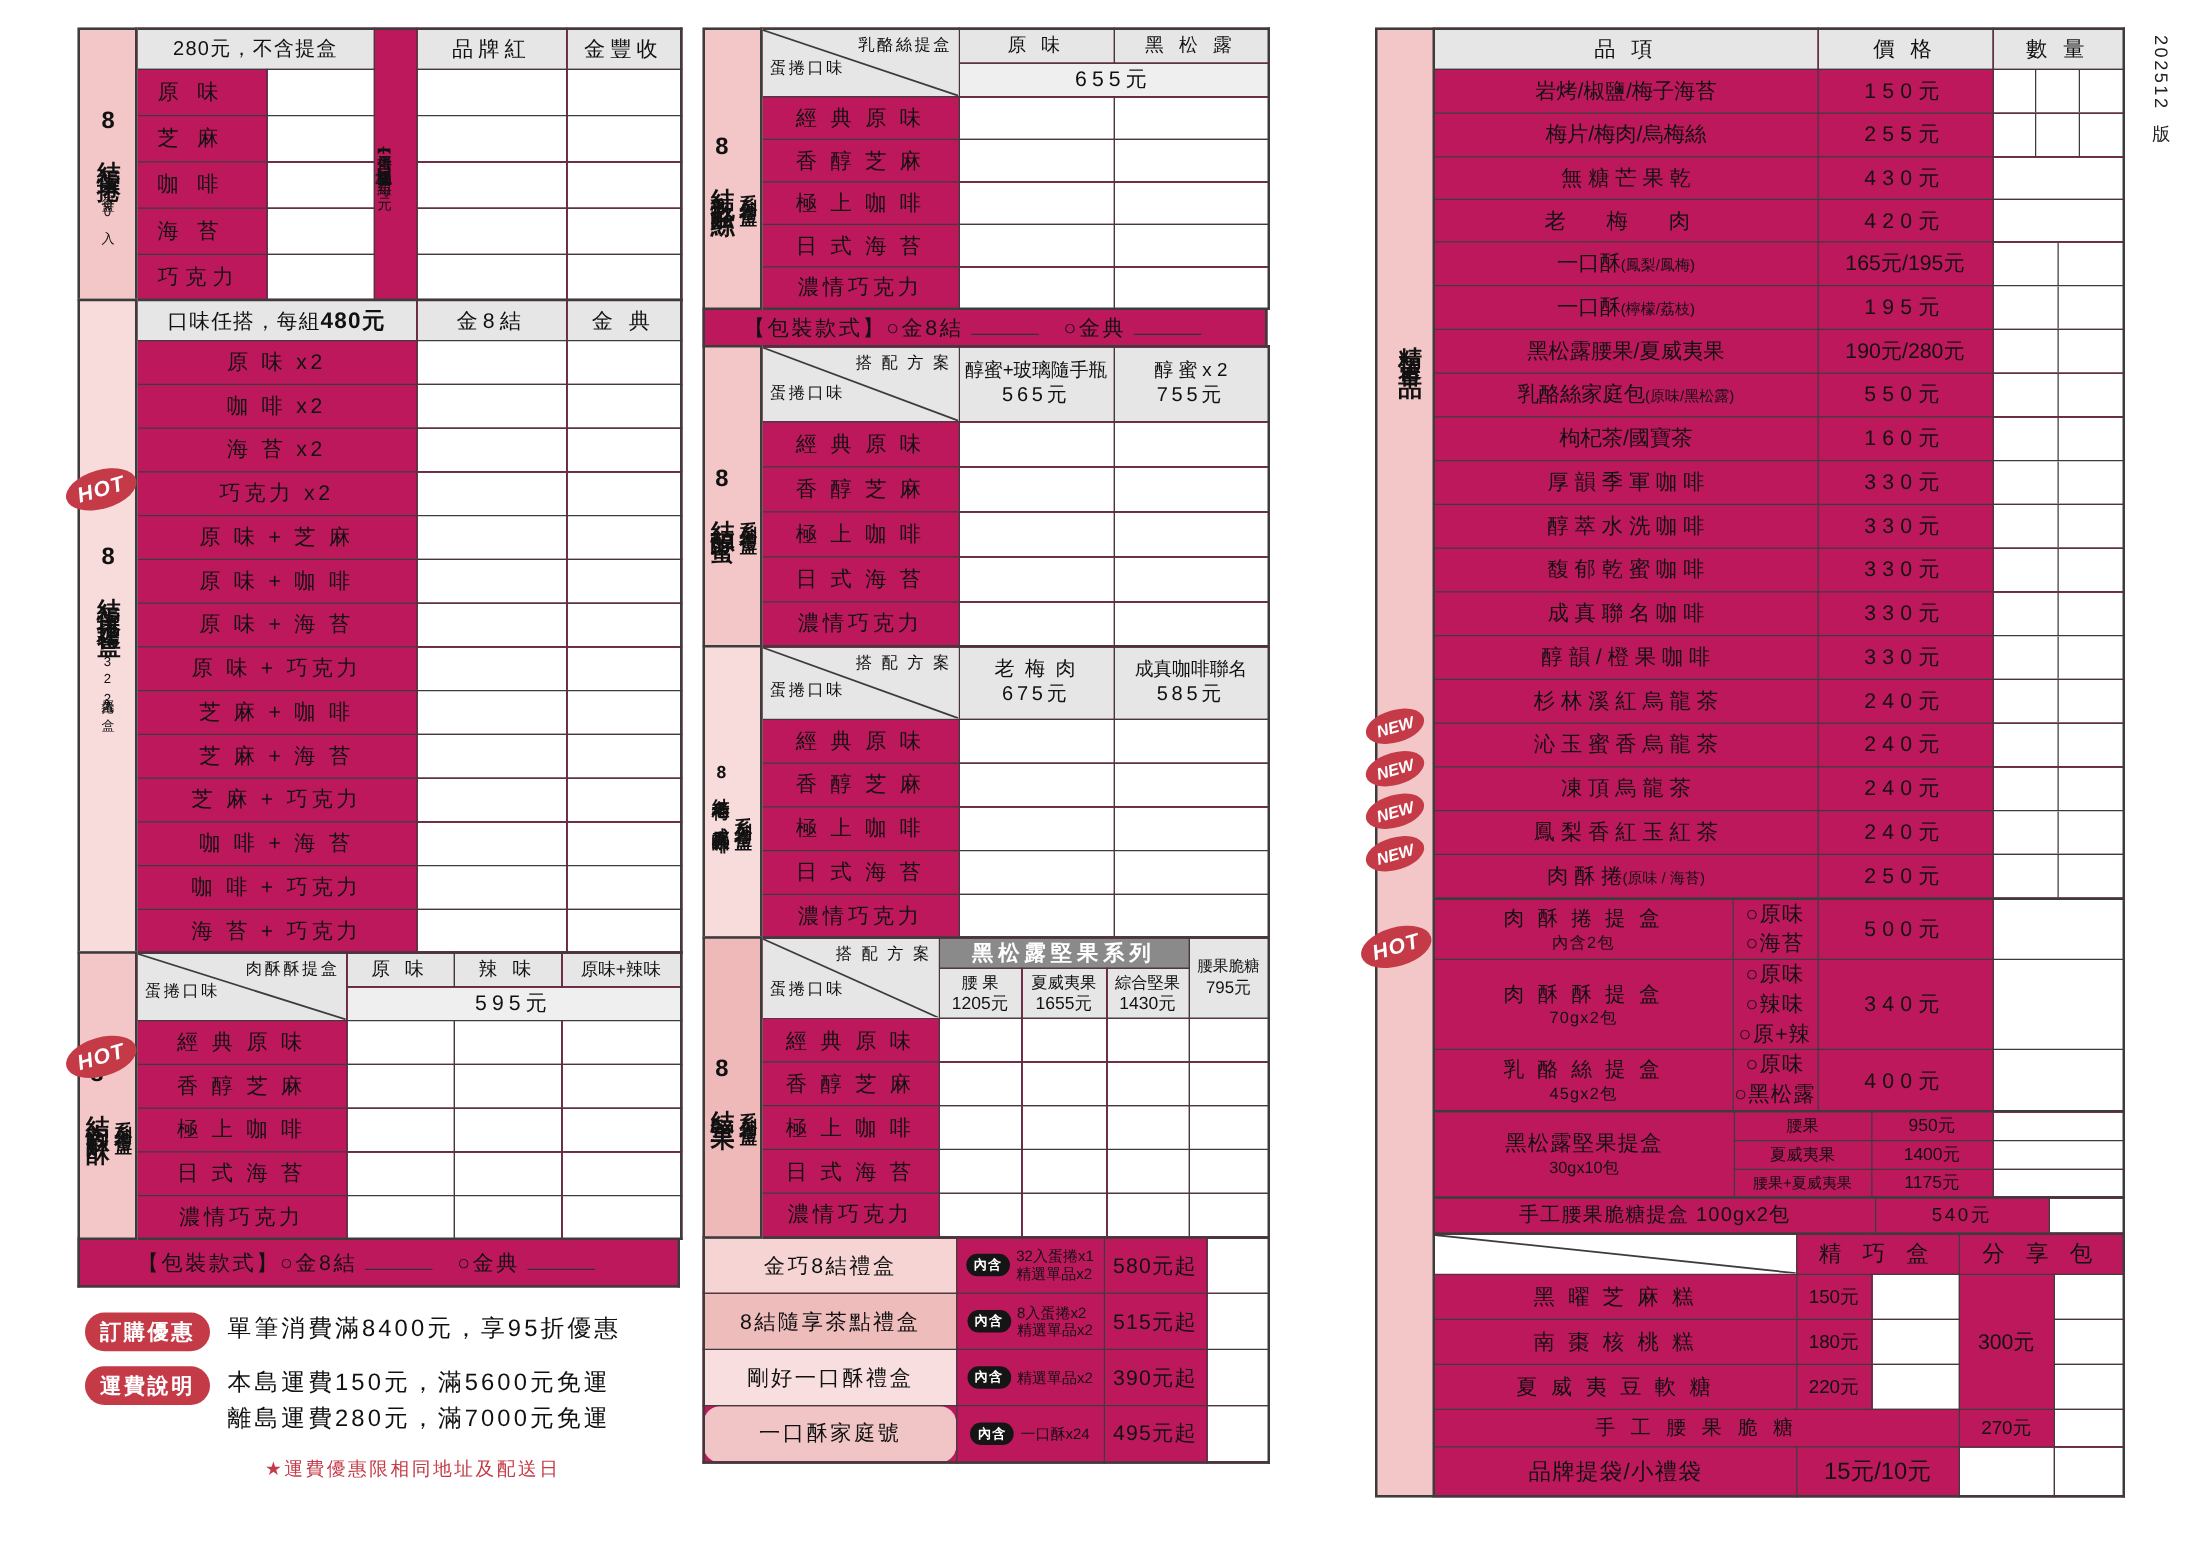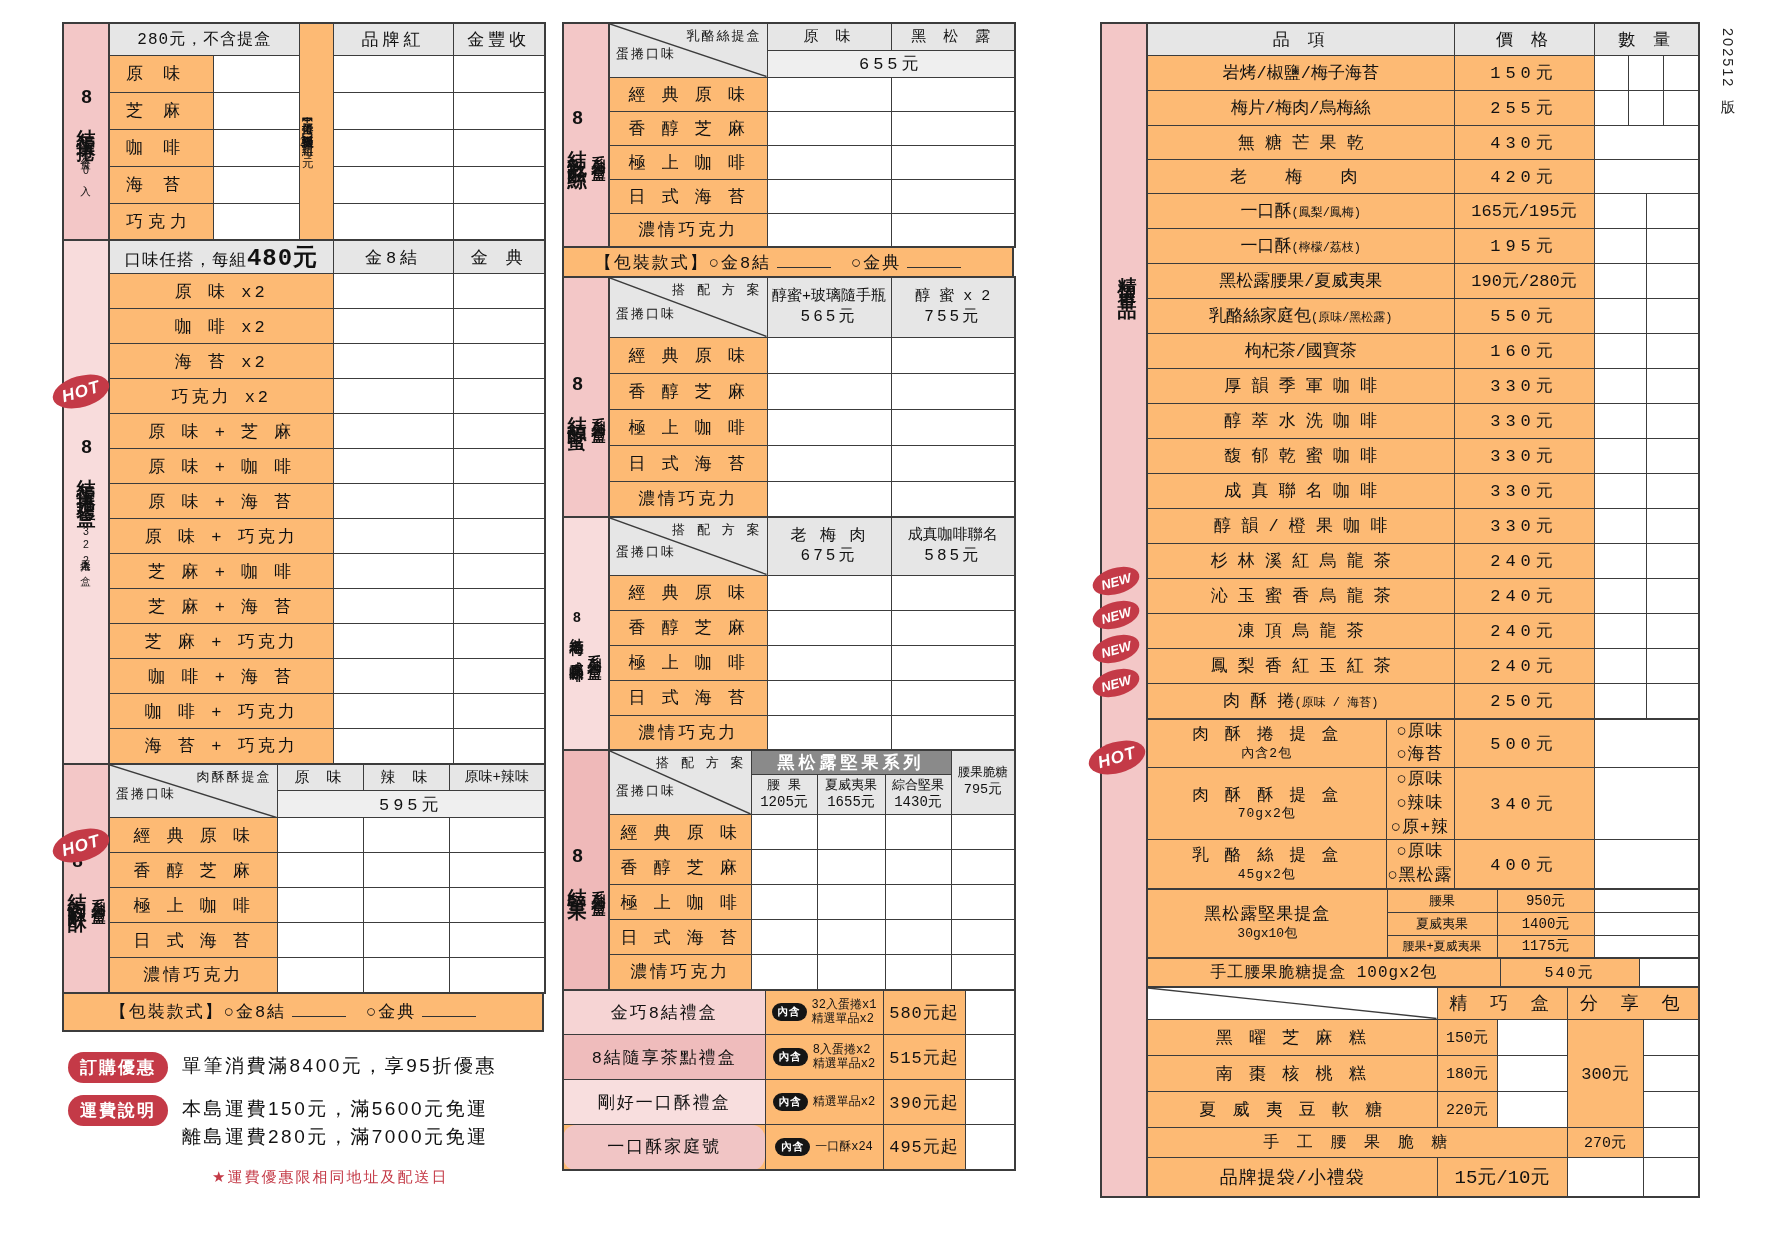--- a/index.html
+++ b/index.html
@@ -9,21 +9,21 @@
   
   .sec{display:flex;align-items:stretch;margin-top:-2px;position:relative;}
   .side{flex:0 0 48px;width:48px;box-sizing:border-box;border:2px solid #3c3c3c;display:flex;justify-content:center;align-items:center;position:relative;}
   .side.colm{flex-direction:column;}
   .vtxt{writing-mode:vertical-rl;text-orientation:upright;}
   .stitle{font-size:19px;font-weight:bold;letter-spacing:7px;}
   .stitle.sm{font-size:14px;letter-spacing:2px;}
   .ssub{font-size:14px;font-weight:bold;letter-spacing:4px;margin-top:34px;}
   .snote{font-size:10.5px;letter-spacing:1px;margin-top:14px;}
   .tcy{text-combine-upright:all;}
-  table.t{border-collapse:collapse;table-layout:fixed;margin-left:-2px;border:2.2px solid #3c3c3c;background:#fdba74;font-family:Liberation Mono, monospace;}
+  table.t{border-collapse:collapse;table-layout:fixed;margin-left:-2px;border:2.2px solid #3c3c3c;background:#be185d;}
   table.t.solo{margin-left:0;}
   .t td{border:1.6px solid #3c3c3c;padding:0;text-align:center;vertical-align:middle;font-size:17px;overflow:hidden;}
   .hd{background:#e6e6e6;letter-spacing:4px;}
   .hd2{background:#e6e6e6;}
   .hd2 span{display:block;line-height:1.25;}
   .pb{background:#efefef;font-size:18px;letter-spacing:4px;}
   .band{background:#8a8a8a;color:#fff;font-size:13px;font-weight:bold;letter-spacing:4px;}
   .diag{background:#e6e6e6;position:relative;}
   .dl{position:absolute;inset:0;width:100%;height:100%;display:block;}
   .dt{position:absolute;top:3px;right:5px;font-size:13px;letter-spacing:2px;}
@@ -141,21 +141,21 @@
         <span class="vtxt snote" style="margin-top:26px">32入蛋捲2盒</span>
       </div>
       <table class="t" style="width:436px">
         <colgroup>
             <col style="width:224px">
             <col style="width:120px">
             <col style="width:92px">
           </colgroup>
         <tbody>
             <tr style="height:32px">
-          <td class="hd" style="letter-spacing:1px;font-size:16.5px"><span>口味任搭，每組</span><b style="font-size:24px">480元</b></td>
+          <td class="hd" style="letter-spacing:1px;font-size:16.5px"><span>口味任搭，每組</span><b style="font-size:18px">480元</b></td>
           <td class="hd">金8結</td>
           <td class="hd">金 典</td>
         </tr>
         <tr style="height:35px">
               <td class="lab">原 味 x2</td>
               <td class="q"></td>
               <td class="q"></td>
             </tr>
         <tr style="height:35px">
               <td class="lab">咖 啡 x2</td>

